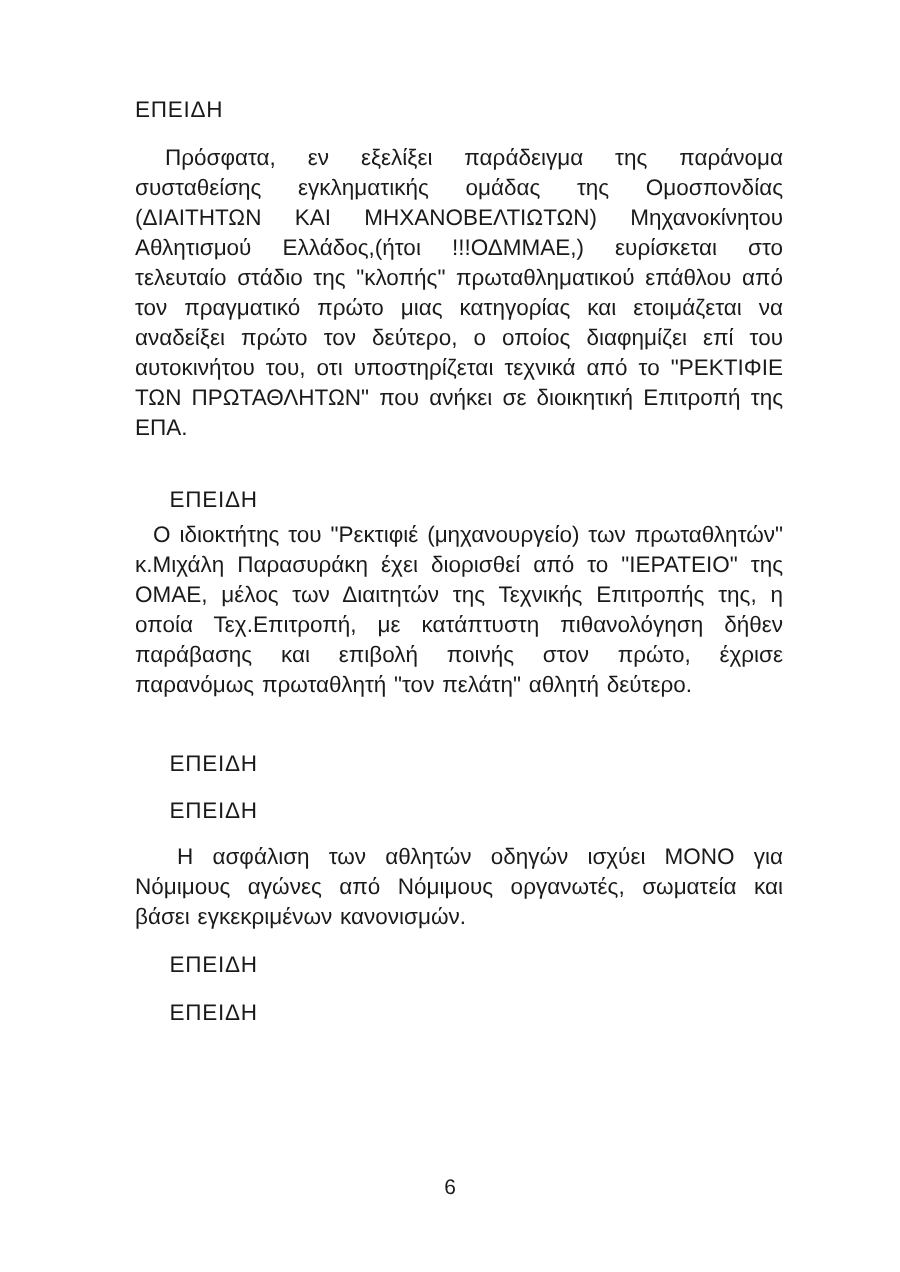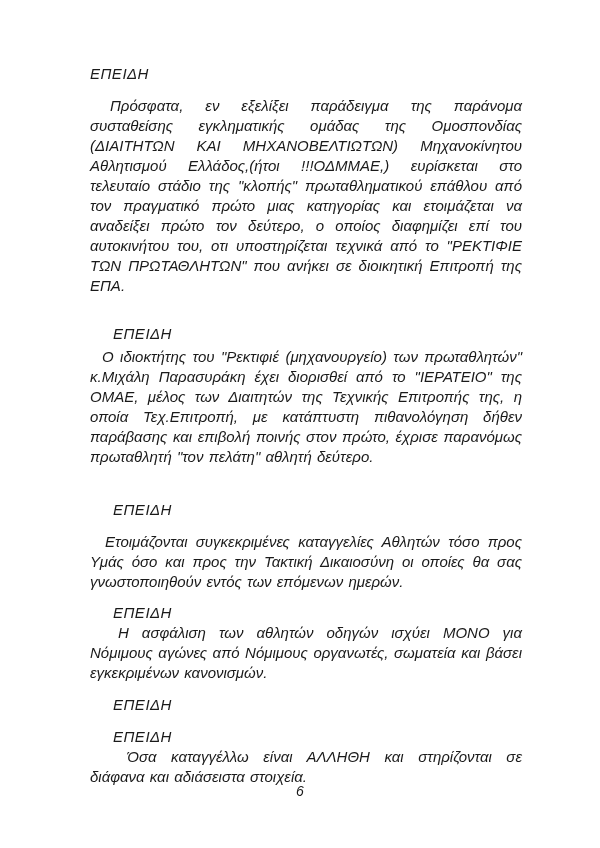--- a/index.html
+++ b/index.html
@@ -12,21 +12,20 @@
     width: 600px;
     height: 848px;
     box-sizing: border-box;
     background: #ffffff;
     font-family: "Liberation Sans", sans-serif;
     font-size: 15px;
     line-height: 20px;
     color: #1a1a1a;
     padding: 64px 78px 0 90px;
     overflow: hidden;
-    font-style: italic;
   }
   .sec { margin: 0; }
   .heading {
     margin: 0;
     font-size: 15px;
     font-weight: normal;
     line-height: 20px;
     letter-spacing: 0.5px;
   }
   .body {
@@ -41,21 +40,21 @@
   .sec-1 .heading, .sec-2 .heading, .sec-3 .heading,
   .sec-4 .heading, .sec-5 .heading { margin-left: 23px; }
 
   .sec-1 { margin-top: 28px; }
   .sec-1 .body { margin-top: 3px; text-indent: 12px; }
 
   .sec-2 { margin-top: 33px; }
   .sec-2 .body { margin-top: 12px; text-indent: 15px; }
 
   .sec-3 { margin-top: 11px; }
-  .sec-3 .body { text-indent: 28px; }
+  .sec-3 .body { margin-top: 11px; text-indent: 28px; }
 
   .sec-4 { margin-top: 12px; }
   .sec-4 .body { margin-top: 10px; margin-left: 22px; text-indent: 16px; }
 
   .sec-5 { margin-top: 12px; }
   .sec-5 .body { margin-top: 0; text-indent: 37px; }
 
   .footer {
     position: absolute;
     left: 0;
@@ -77,32 +76,30 @@
     <p class="body">Πρόσφατα, εν εξελίξει παράδειγμα της παράνομα συσταθείσης εγκληματικής ομάδας της Ομοσπονδίας (ΔΙΑΙΤΗΤΩΝ ΚΑΙ ΜΗΧΑΝΟΒΕΛΤΙΩΤΩΝ) Μηχανοκίνητου Αθλητισμού Ελλάδος,(ήτοι !!!ΟΔΜΜΑΕ,) ευρίσκεται στο τελευταίο στάδιο της "κλοπής" πρωταθληματικού επάθλου από τον πραγματικό πρώτο μιας κατηγορίας και ετοιμάζεται να αναδείξει πρώτο τον δεύτερο, ο οποίος διαφημίζει επί του αυτοκινήτου του, οτι υποστηρίζεται τεχνικά από το "ΡΕΚΤΙΦΙΕ ΤΩΝ ΠΡΩΤΑΘΛΗΤΩΝ" που ανήκει σε διοικητική Επιτροπή της ΕΠΑ.</p>
   </section>
 
   <section class="sec sec-1">
     <h2 class="heading">ΕΠΕΙΔΗ</h2>
     <p class="body">Ο ιδιοκτήτης του "Ρεκτιφιέ (μηχανουργείο) των πρωταθλητών" κ.Μιχάλη Παρασυράκη έχει διορισθεί από το "ΙΕΡΑΤΕΙΟ" της ΟΜΑΕ, μέλος των Διαιτητών της Τεχνικής Επιτροπής της, η οποία Τεχ.Επιτροπή, με κατάπτυστη πιθανολόγηση δήθεν παράβασης και επιβολή ποινής στον πρώτο, έχρισε παρανόμως πρωταθλητή "τον πελάτη" αθλητή δεύτερο.</p>
   </section>
 
   <section class="sec sec-2">
     <h2 class="heading">ΕΠΕΙΔΗ</h2>
-    <p class="body">Ετοιμάζονται συγκεκριμένες  καταγγελίες Αθλητών τόσο προς Υμάς όσο και προς την Τακτική Δικαιοσύνη οι οποίες θα σας γνωστοποιηθούν εντός των επόμενων ημερών.</p>
   </section>
 
   <section class="sec sec-3">
     <h2 class="heading">ΕΠΕΙΔΗ</h2>
     <p class="body">Η ασφάλιση των αθλητών οδηγών ισχύει ΜΟΝΟ για Νόμιμους αγώνες από Νόμιμους οργανωτές, σωματεία και βάσει εγκεκριμένων κανονισμών.</p>
   </section>
 
   <section class="sec sec-4">
     <h2 class="heading">ΕΠΕΙΔΗ</h2>
   </section>
 
   <section class="sec sec-5">
     <h2 class="heading">ΕΠΕΙΔΗ</h2>
-    <p class="body">Όσα καταγγέλλω είναι ΑΛΛΗΘΗ και στηρίζονται σε διάφανα και αδιάσειστα στοιχεία.</p>
   </section>
 
   <div class="footer">6</div>
 
 </div>
 
 </body></html>

